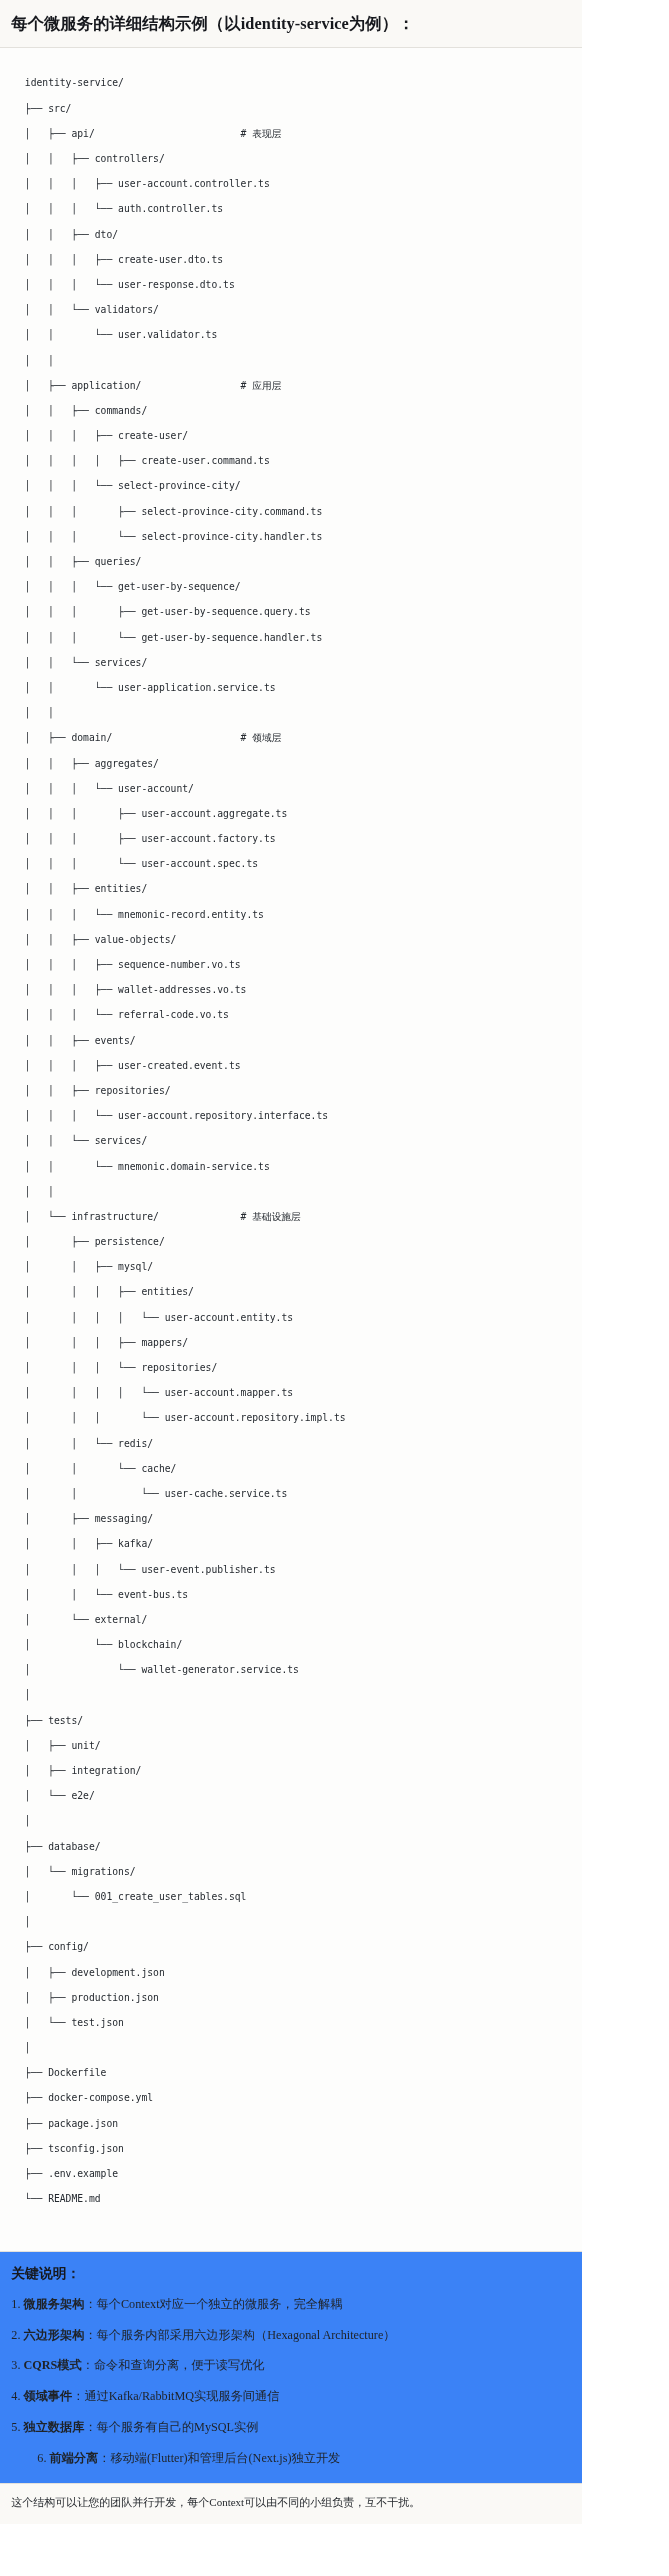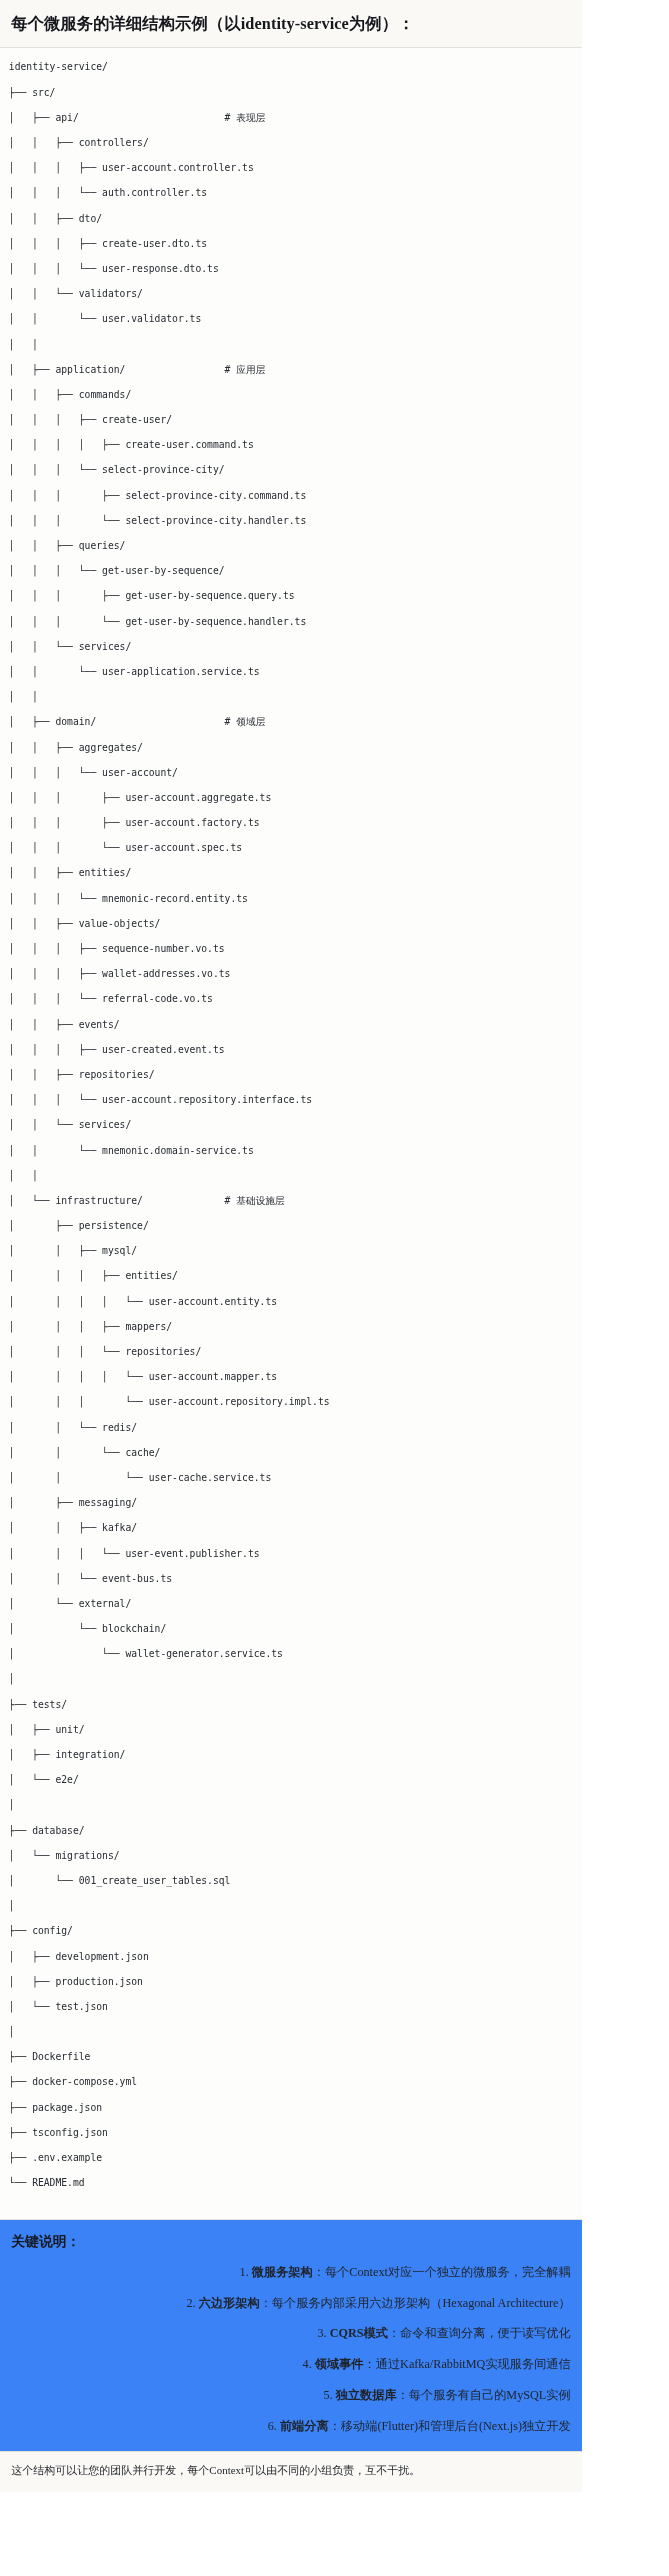--- a/index.html
+++ b/index.html
@@ -44,21 +44,21 @@
     padding: 13.8px 0 16.3px 0;
     box-sizing: border-box;
   }
   .tree {
     font-family: "DejaVu Sans Mono", "Liberation Mono", monospace;
     font-size: 9.7px;
     line-height: 12.6px;
     color: #24292f;
     white-space: pre;
     padding-left: 8.8px;
-    margin: 0;
+    margin: 16px;
   }
   .tree-line {
     white-space: pre;
     display: block;
     height: 12.6px;
   }
   .tree-line .cmt {
     color: #24292f;
   }
 
@@ -80,23 +80,22 @@
     list-style: none;
     margin: 0;
     padding: 0;
   }
   ol.note-list li {
     font-family: "Liberation Serif", serif;
     font-size: 12.2px;
     line-height: 1.5;
     color: #1f2328;
     margin: 0 0 12.5px 0;
-    text-align: right;
-  }
-  ol.note-list li:last-child { margin-bottom: 0; }
+  }
+  ol.note-list li:last-child { margin-bottom: 0; margin-left: 26px; }
   .note-num {
     font-family: "Liberation Serif", serif;
   }
   .note-term {
     font-weight: bold;
   }
   .note-body { }
 
   
   .footer-note {

